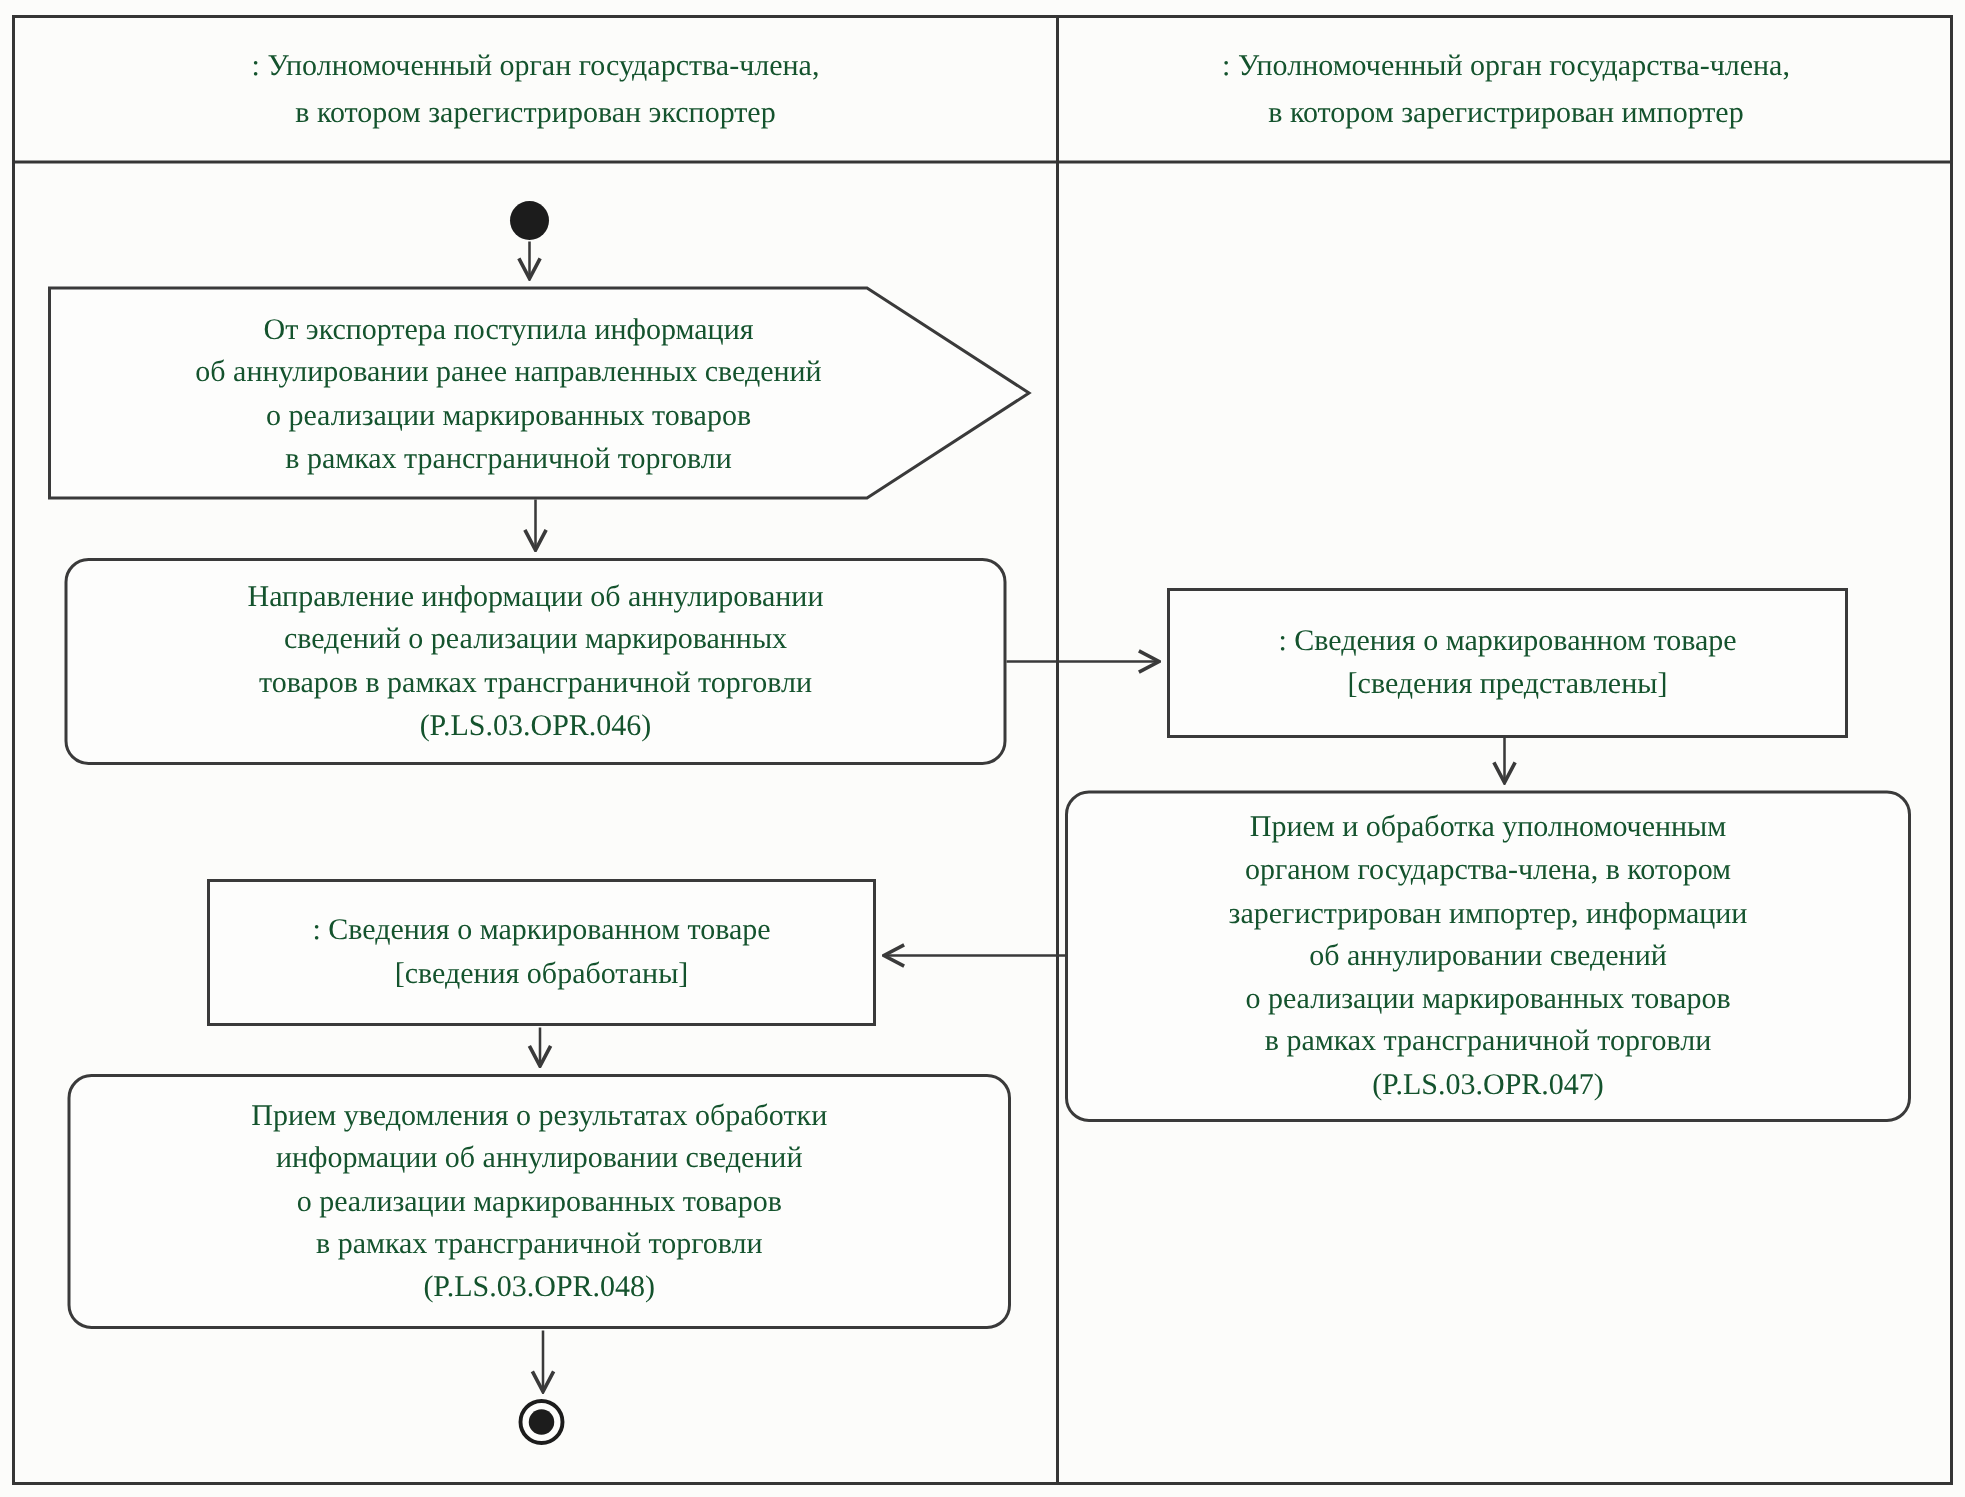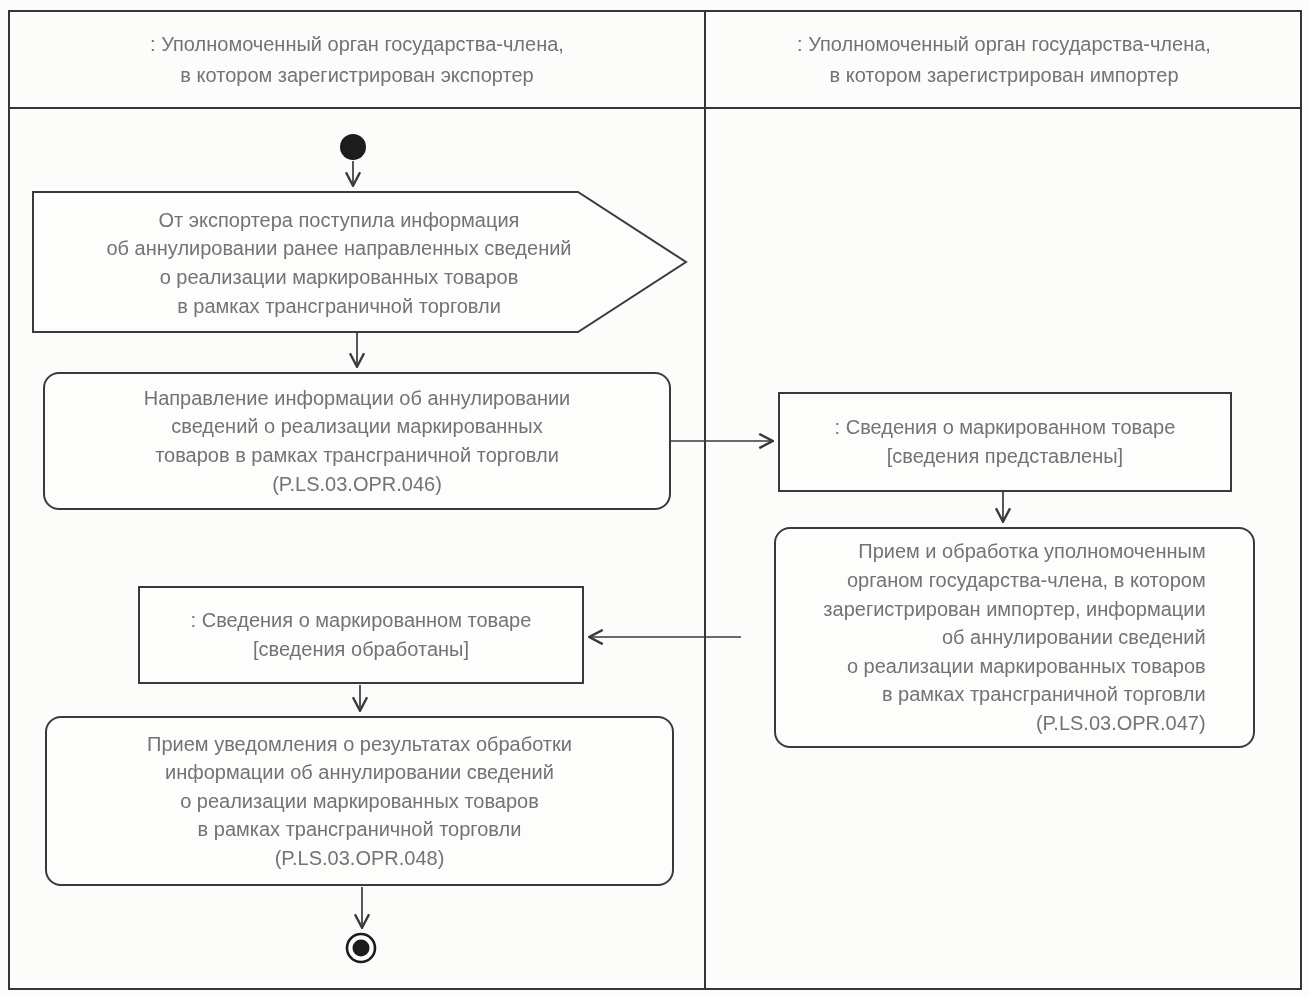--- a/index.html
+++ b/index.html
@@ -5,22 +5,22 @@
   html, body {
     margin: 0;
     padding: 0;
     background: #f2f2ee;
   }
   .stage {
     position: relative;
     width: 1310px;
     height: 998px;
     background: #fcfcfa;
-    font-family: Liberation Sans, sans-serif;
-    color: #737373;
+    font-family: Liberation Serif, serif;
+    color: #14532d;
     overflow: hidden;
   }
   .outer-border {
     position: absolute;
     left: 8px; top: 10px;
     width: 1290px; height: 976px;
     border: 2px solid #353535;
     background: transparent;
   }
   .header-line {
@@ -65,21 +65,21 @@
   }
   .node.action { border-radius: 16px; }
   .node.object { border-radius: 0; }
   .node.signal-text {
     border: none;
     background: transparent;
     padding: 16px;
   }
   .action-046     { left: 43px;  top: 372px; width: 628px; height: 138px; }
   .object-presented { left: 778px; top: 392px; width: 454px; height: 100px; }
-  .action-047     { left: 774px; top: 527px; width: 481px; height: 221px; text-align: right; }
+  .action-047     { left: 710px; top: 527px; width: 564px; height: 221px; }
   .object-processed { left: 138px; top: 586px; width: 446px; height: 98px; }
   .action-048     { left: 45px;  top: 716px; width: 629px; height: 170px; }
   .signal-text    { left: 33px;  top: 194px; width: 612px; height: 138px; }
 
   svg.overlay {
     position: absolute;
     left: 0; top: 0;
     pointer-events: none;
   }
 </style>

